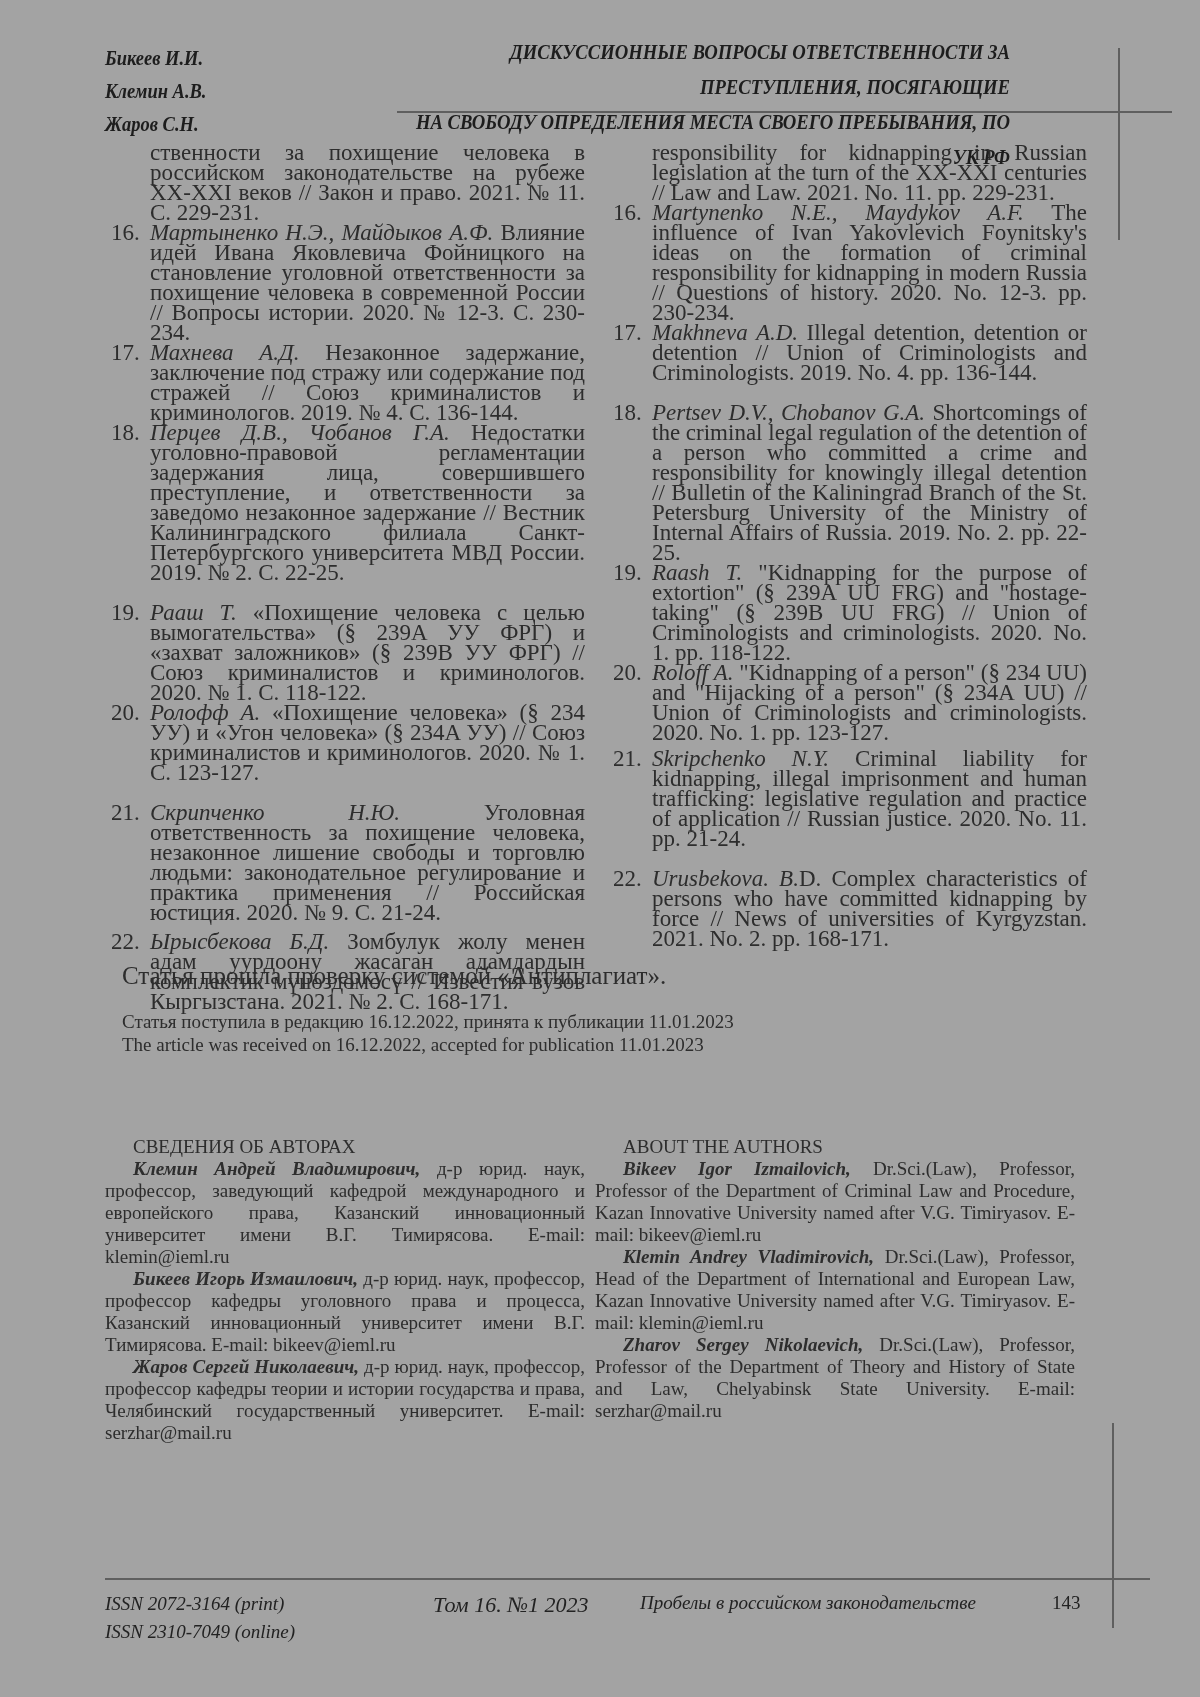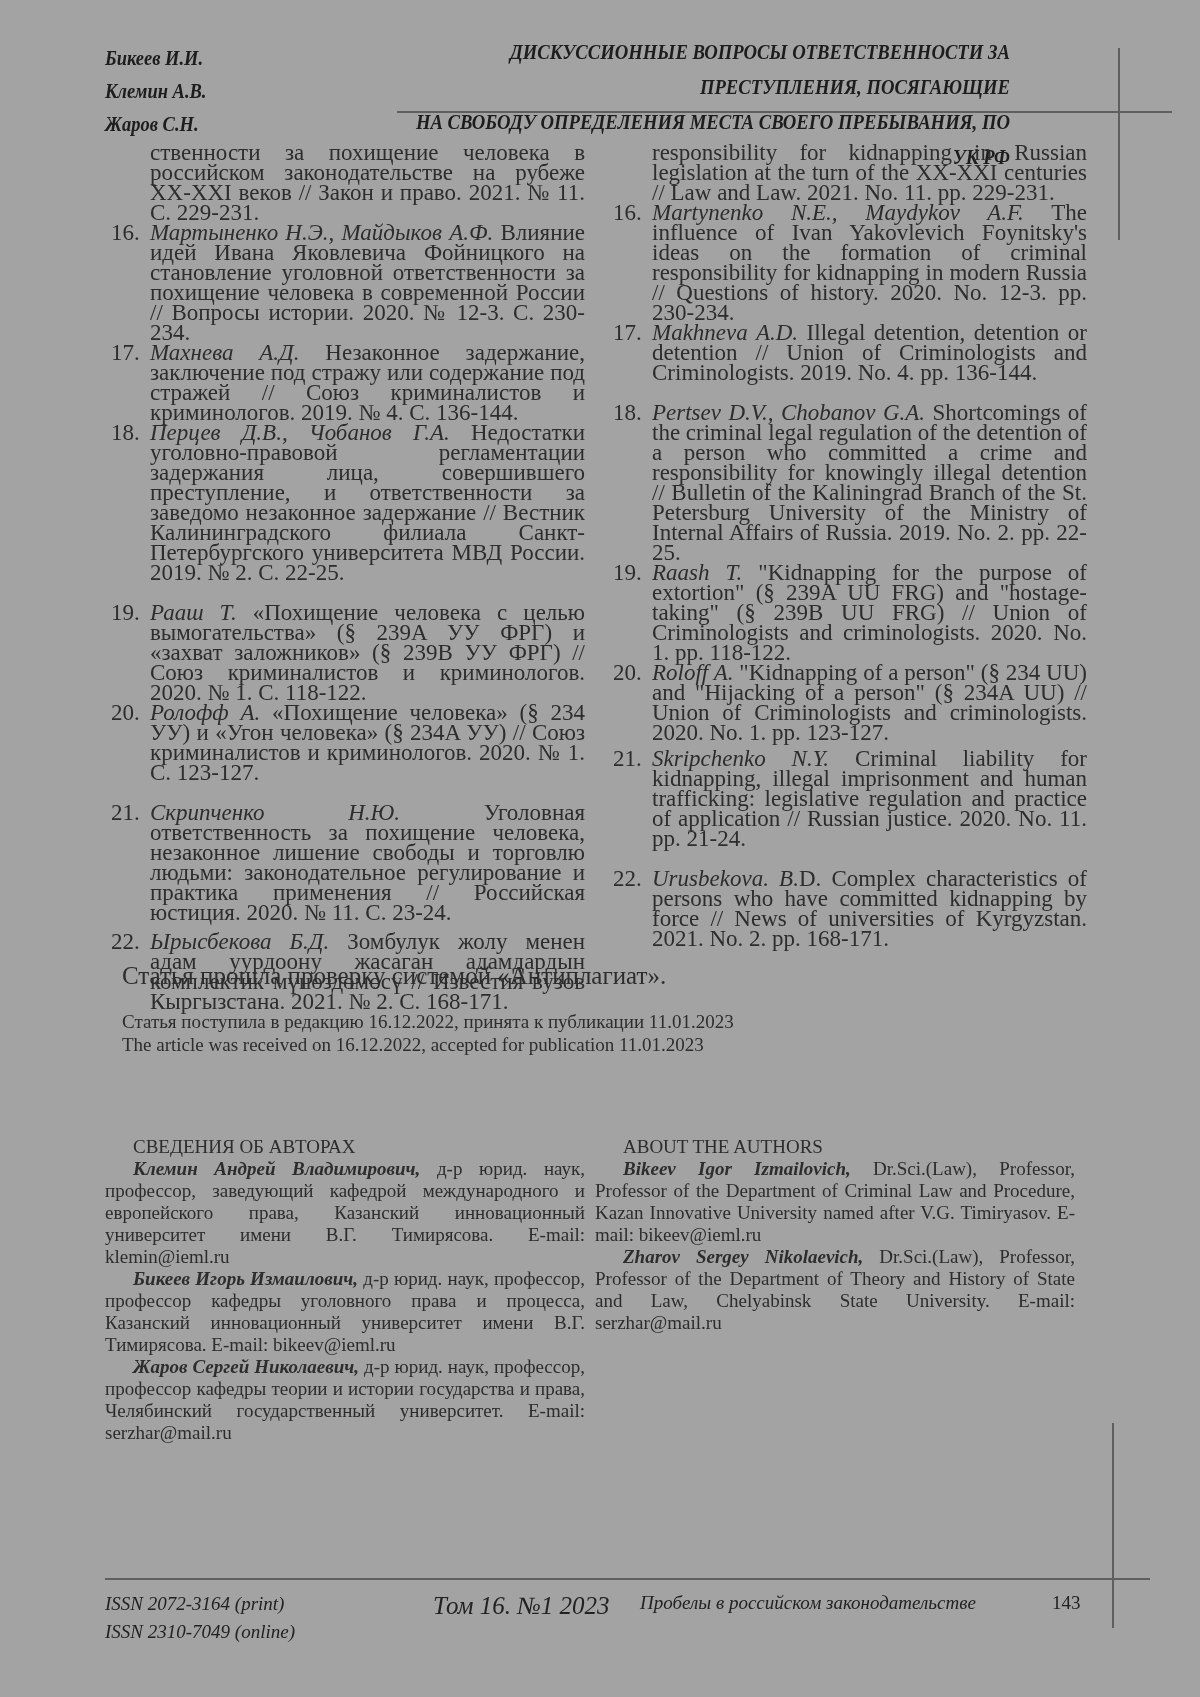--- a/index.html
+++ b/index.html
@@ -35,21 +35,21 @@
 
   
   .about { position:absolute; left:105px; top:1135px; width:982px; display:flex; gap:10px; }
   .about .col { width:480px; }
   .about-heading { padding-left:28px; font-size:19px; line-height:23px; }
   .bio { margin:0; text-indent:28px; text-align:justify; font-size:19px; line-height:22px; }
   .bio b { font-style:italic; font-weight:bold; }
 
   
   .footer-issn { position:absolute; left:105px; top:1590px; font-style:italic; font-size:19px; line-height:28px; color:#222; }
-  .footer-volume { position:absolute; left:433px; top:1592px; font-style:italic; font-size:25px; color:#222; }
+  .footer-volume { position:absolute; left:433px; top:1592px; font-style:italic; font-size:22px; color:#222; }
   .footer-journal { position:absolute; left:640px; top:1592px; width:400px; text-align:left; font-style:italic; font-size:19px; color:#222; }
   .footer-page { position:absolute; left:1052px; top:1592px; font-size:19px; color:#222; }
 </style>
 </head>
 <body>
 
 <div class="page">
 
   <div class="hdr-authors">
     <div>Бикеев И.И.</div>
@@ -64,21 +64,21 @@
   <div class="rule v-rule-top"></div>
 
   <section class="refs">
     <div class="refcol">
       <div class="ref"><span class="num"></span><i></i><span>ственности за похищение человека в российском законодательстве на рубеже XX-XXI веков // Закон и право. 2021. № 11. С. 229-231.</span></div>
       <div class="ref"><span class="num">16.</span><i>Мартыненко Н.Э., Майдыков А.Ф.</i><span> Влияние идей Ивана Яковлевича Фойницкого на становление уголовной ответственности за похищение человека в современной России // Вопросы истории. 2020. № 12-3. С. 230-234.</span></div>
       <div class="ref"><span class="num">17.</span><i>Махнева А.Д.</i><span> Незаконное задержание, заключение под стражу или содержание под стражей // Союз криминалистов и криминологов. 2019. № 4. С. 136-144.</span></div>
       <div class="ref"><span class="num">18.</span><i>Перцев Д.В., Чобанов Г.А.</i><span> Недостатки уголовно-правовой регламентации задержания лица, совершившего преступление, и ответственности за заведомо незаконное задержание // Вестник Калининградского филиала Санкт-Петербургского университета МВД России. 2019. № 2. С. 22-25.</span></div>
       <div class="ref gap-md"><span class="num">19.</span><i>Рааш Т.</i><span> «Похищение человека с целью вымогательства» (§ 239A УУ ФРГ) и «захват заложников» (§ 239B УУ ФРГ) // Союз криминалистов и криминологов. 2020. № 1. С. 118-122.</span></div>
       <div class="ref"><span class="num">20.</span><i>Ролофф А.</i><span> «Похищение человека» (§ 234 УУ) и «Угон человека» (§ 234A УУ) // Союз криминалистов и криминологов. 2020. № 1. С. 123-127.</span></div>
-      <div class="ref gap-md"><span class="num">21.</span><i>Скрипченко Н.Ю.</i><span> Уголовная ответственность за похищение человека, незаконное лишение свободы и торговлю людьми: законодательное регулирование и практика применения // Российская юстиция. 2020. № 11. С. 23-24.</span></div>
+      <div class="ref gap-md"><span class="num">21.</span><i>Скрипченко Н.Ю.</i><span> Уголовная ответственность за похищение человека, незаконное лишение свободы и торговлю людьми: законодательное регулирование и практика применения // Российская юстиция. 2020. № 9. С. 21-24.</span></div>
       <div class="ref gap-sm"><span class="num">22.</span><i>Ырысбекова Б.Д.</i><span> Зомбулук жолу менен адам уурдоону жасаган адамдардын комплектик мүнөздөмөсү // Известия вузов Кыргызстана. 2021. № 2. С. 168-171.</span></div>
     </div>
     <div class="refcol">
       <div class="ref"><span class="num"></span><i></i><span>responsibility for kidnapping in Russian legislation at the turn of the XX-XXI centuries // Law and Law. 2021. No. 11. pp. 229-231.</span></div>
       <div class="ref"><span class="num">16.</span><i>Martynenko N.E., Maydykov A.F.</i><span> The influence of Ivan Yakovlevich Foynitsky's ideas on the formation of criminal responsibility for kidnapping in modern Russia // Questions of history. 2020. No. 12-3. pp. 230-234.</span></div>
       <div class="ref"><span class="num">17.</span><i>Makhneva A.D.</i><span> Illegal detention, detention or detention // Union of Criminologists and Criminologists. 2019. No. 4. pp. 136-144.</span></div>
       <div class="ref gap-md"><span class="num">18.</span><i>Pertsev D.V., Chobanov G.A.</i><span> Shortcomings of the criminal legal regulation of the detention of a person who committed a crime and responsibility for knowingly illegal detention // Bulletin of the Kaliningrad Branch of the St. Petersburg University of the Ministry of Internal Affairs of Russia. 2019. No. 2. pp. 22-25.</span></div>
       <div class="ref"><span class="num">19.</span><i>Raash T.</i><span> "Kidnapping for the purpose of extortion" (§ 239A UU FRG) and "hostage-taking" (§ 239B UU FRG) // Union of Criminologists and criminologists. 2020. No. 1. pp. 118-122.</span></div>
       <div class="ref"><span class="num">20.</span><i>Roloff A.</i><span> "Kidnapping of a person" (§ 234 UU) and "Hijacking of a person" (§ 234A UU) // Union of Criminologists and criminologists. 2020. No. 1. pp. 123-127.</span></div>
       <div class="ref gap-xs"><span class="num">21.</span><i>Skripchenko N.Y.</i><span> Criminal liability for kidnapping, illegal imprisonment and human trafficking: legislative regulation and practice of application // Russian justice. 2020. No. 11. pp. 21-24.</span></div>
@@ -95,20 +95,21 @@
   <section class="about">
     <div class="col">
       <div class="about-heading">СВЕДЕНИЯ ОБ АВТОРАХ</div>
       <p class="bio"><b>Клемин Андрей Владимирович,</b><span> д-р юрид. наук, профессор, заведующий кафедрой международного и европейского права, Казанский инновационный университет имени В.Г. Тимирясова. E-mail: klemin@ieml.ru</span></p>
       <p class="bio"><b>Бикеев Игорь Измаилович,</b><span> д-р юрид. наук, профессор, профессор кафедры уголовного права и процесса, Казанский инновационный университет имени В.Г. Тимирясова. E-mail: bikeev@ieml.ru</span></p>
       <p class="bio"><b>Жаров Сергей Николаевич,</b><span> д-р юрид. наук, профессор, профессор кафедры теории и истории государства и права, Челябинский государственный университет. E-mail: serzhar@mail.ru</span></p>
     </div>
     <div class="col">
       <div class="about-heading">ABOUT THE AUTHORS</div>
       <p class="bio"><b>Bikeev Igor Izmailovich,</b><span> Dr.Sci.(Law), Professor, Professor of the Department of Criminal Law and Procedure, Kazan Innovative University named after V.G. Timiryasov. E-mail: bikeev@ieml.ru</span></p>
+      <p class="bio"><b>Klemin Andrey Vladimirovich,</b><span> Dr.Sci.(Law), Professor, Head of the Department of International and European Law, Kazan Innovative University named after V.G. Timiryasov. E-mail: klemin@ieml.ru</span></p>
       <p class="bio"><b>Zharov Sergey Nikolaevich,</b><span> Dr.Sci.(Law), Professor, Professor of the Department of Theory and History of State and Law, Chelyabinsk State University. E-mail: serzhar@mail.ru</span></p>
     </div>
   </section>
 
   <div class="rule footer-rule"></div>
   <div class="rule v-rule-bottom"></div>
   <div class="footer-issn">
     <div>ISSN 2072-3164 (print)</div>
     <div>ISSN 2310-7049 (online)</div>
   </div>

